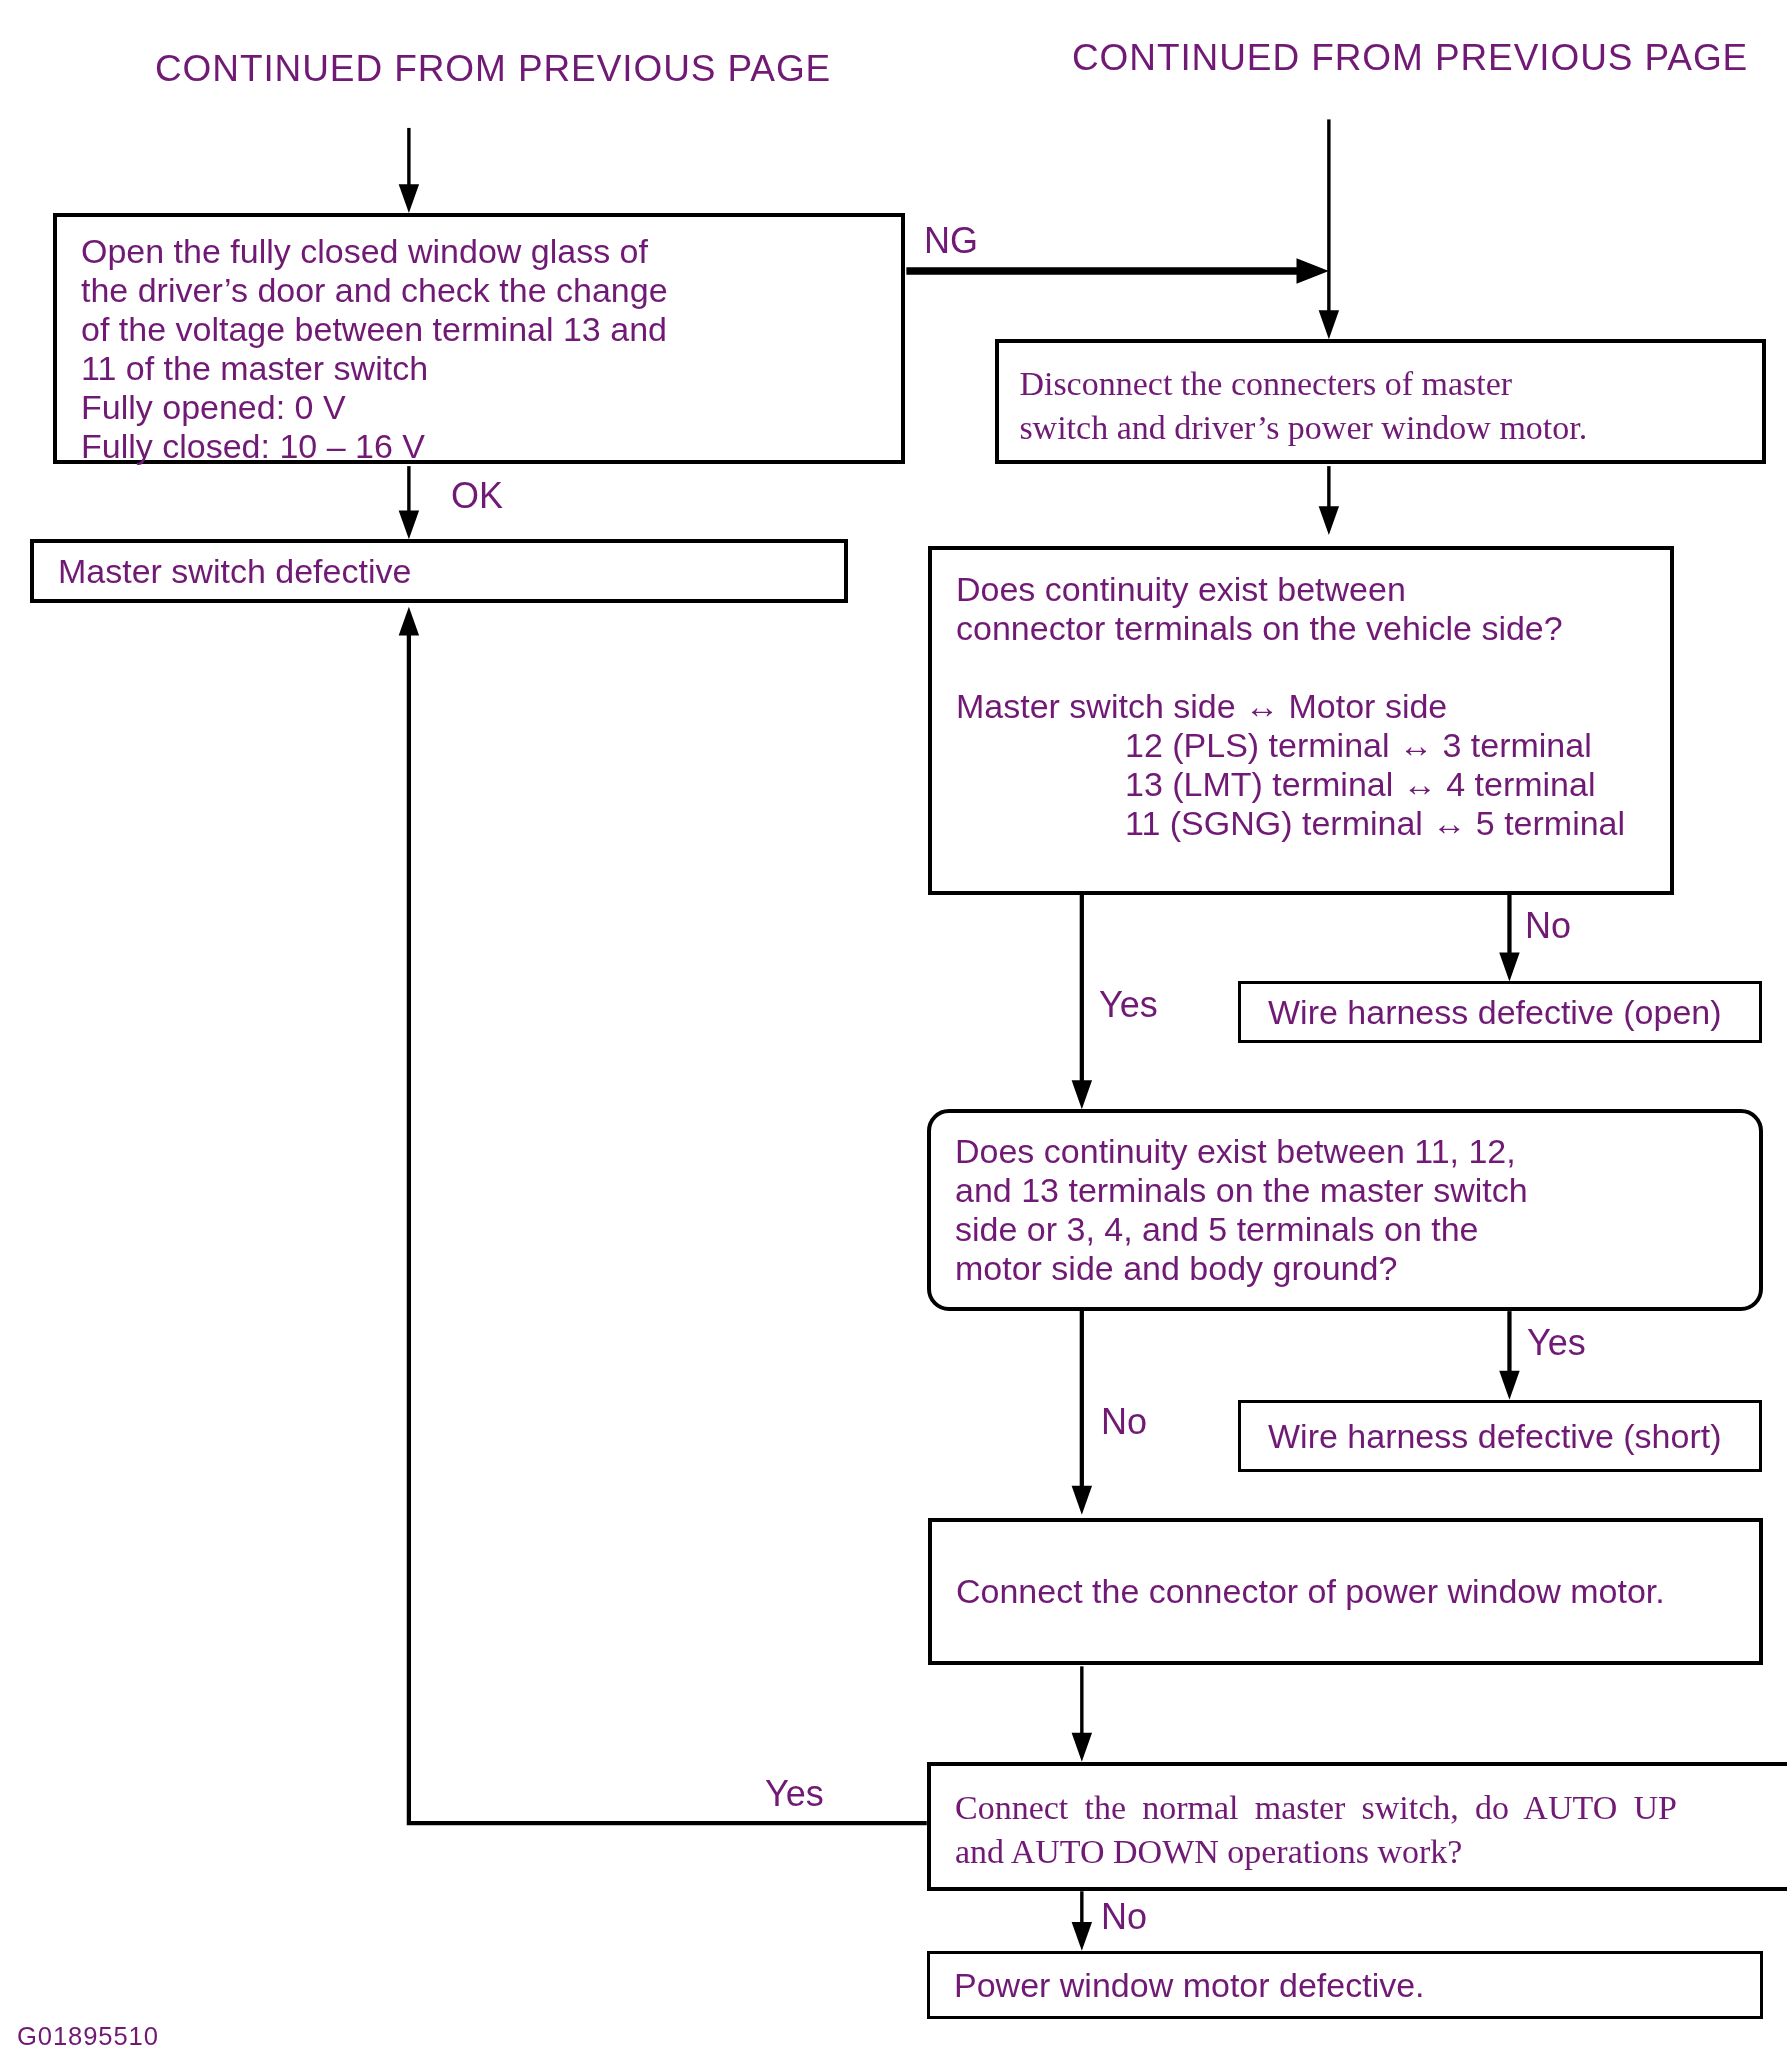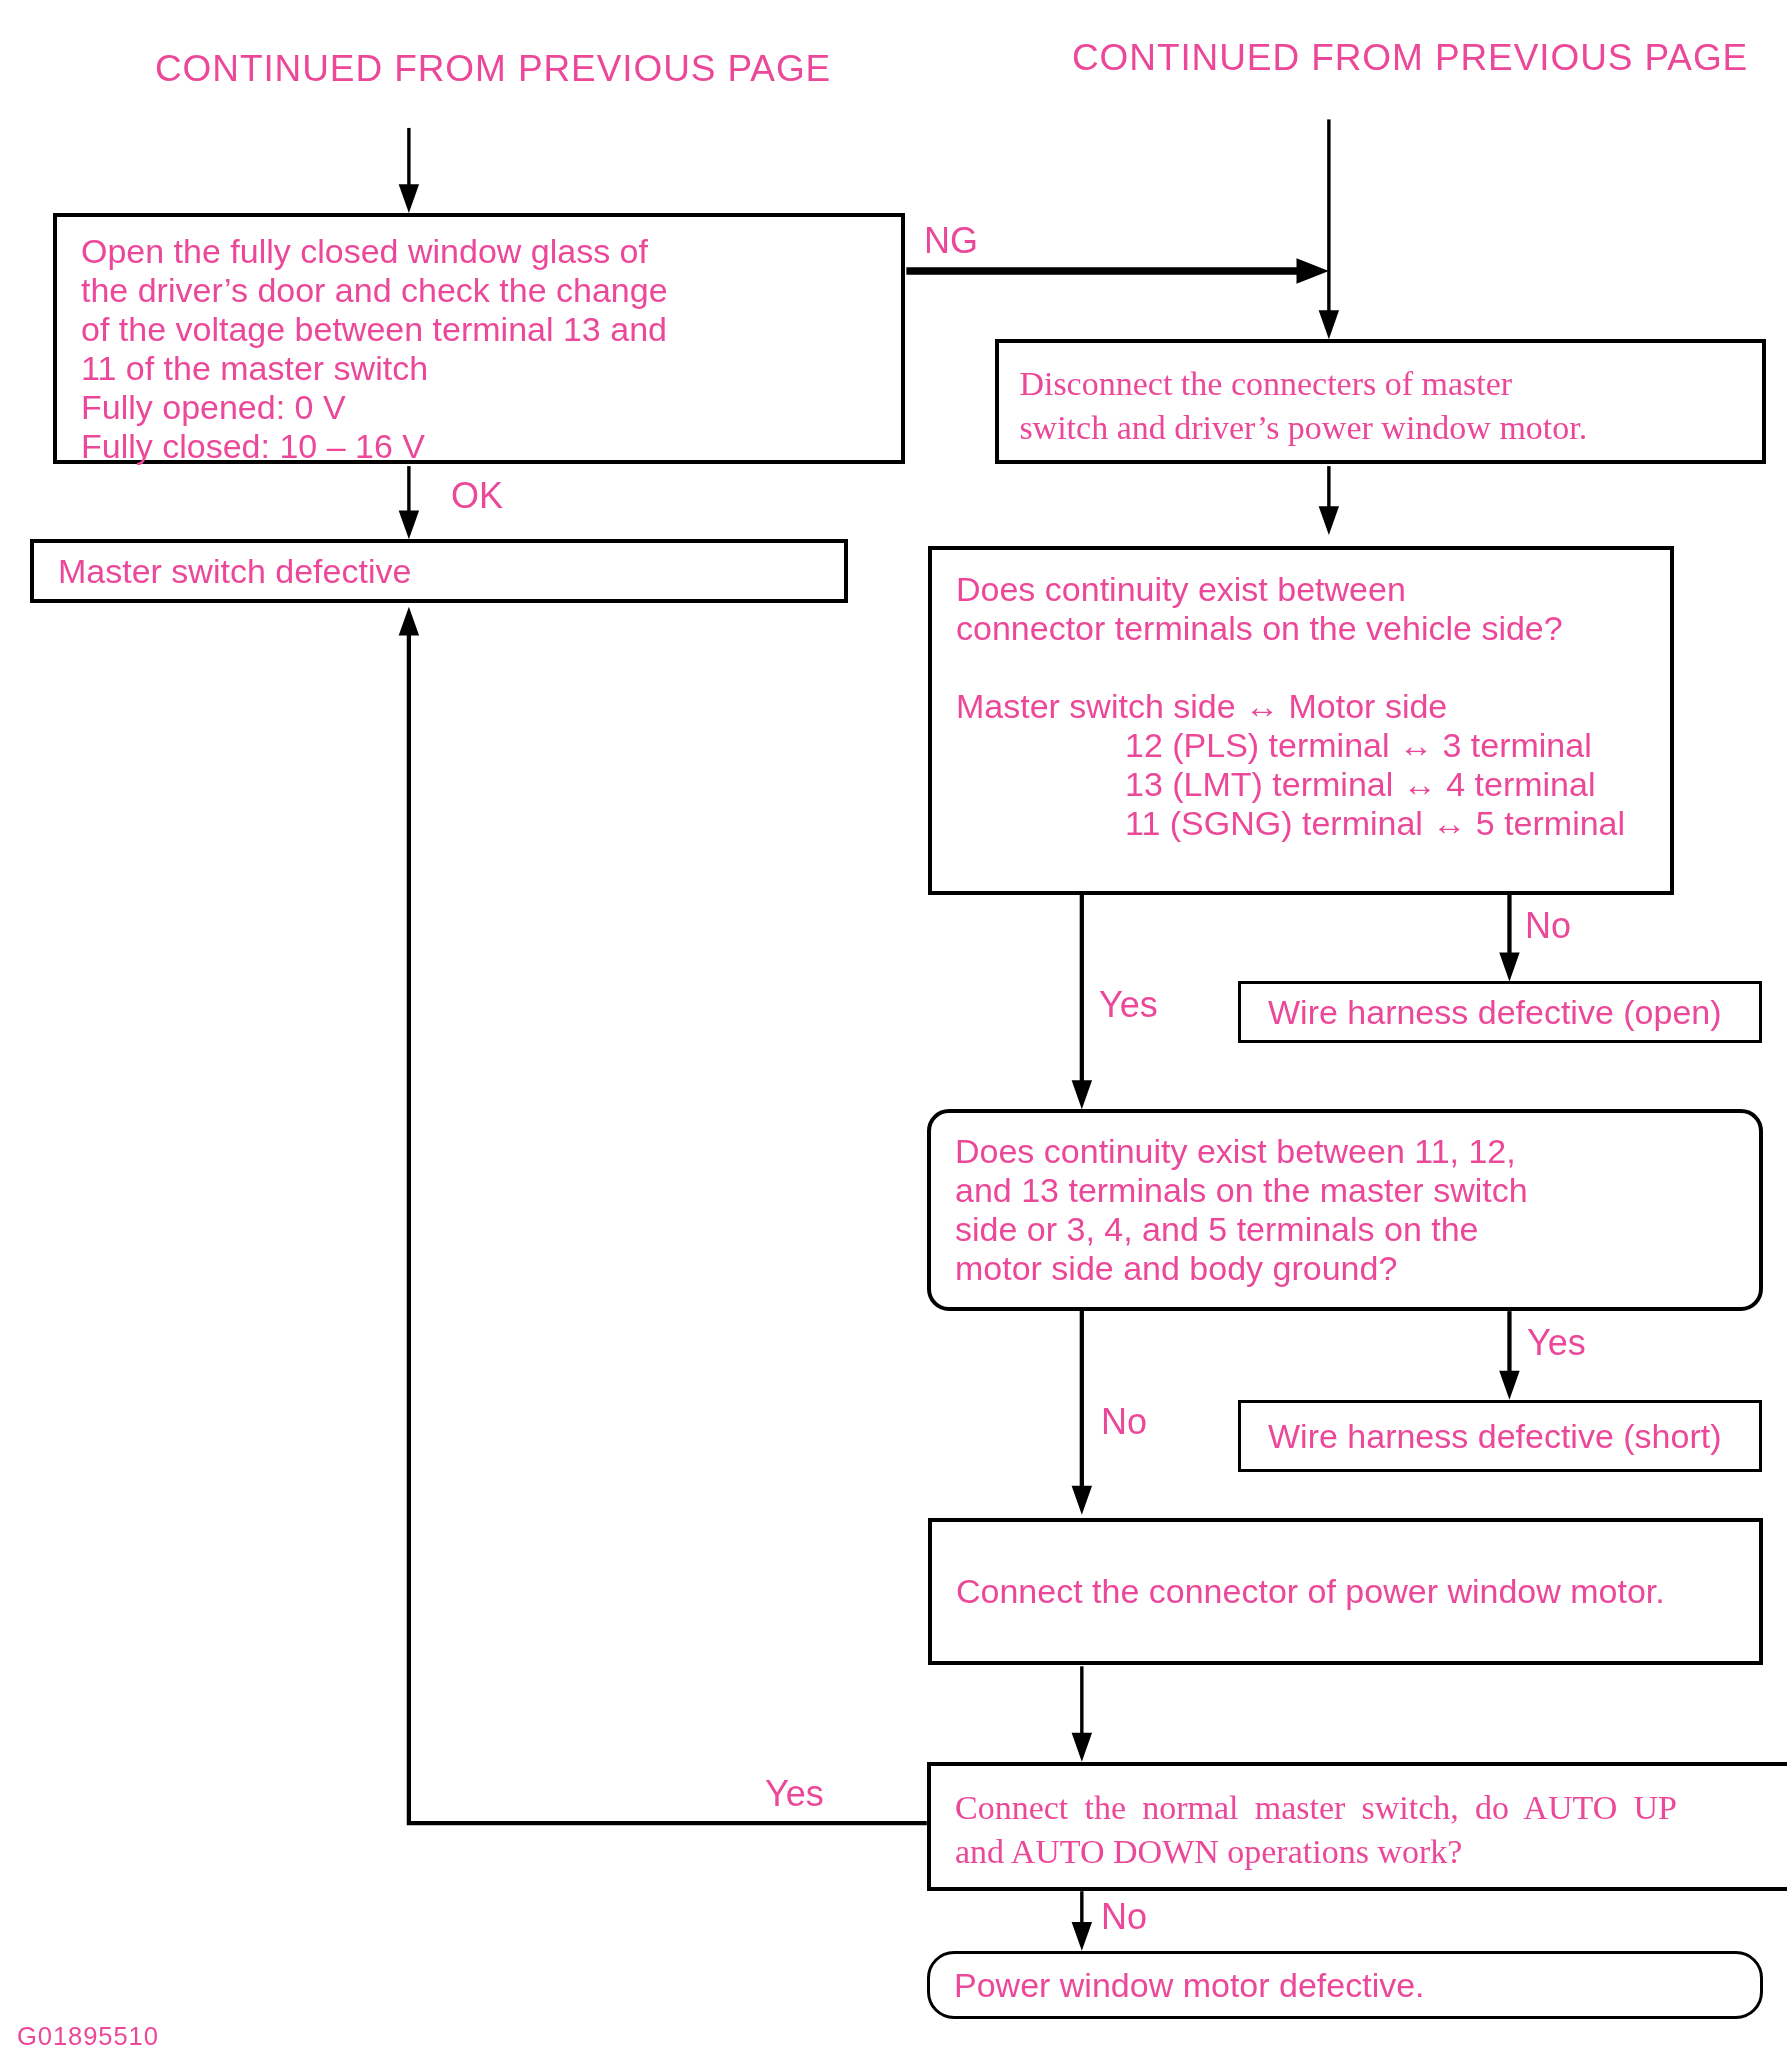--- a/index.html
+++ b/index.html
@@ -1,18 +1,18 @@
 <!DOCTYPE html>
 <html style="font-size:13.6px"><head>
 <meta charset="utf-8">
 <style>
   html,body{margin:0;padding:0;background:#e8e8e8;}
   .stage{
     position:relative;width:1788px;height:2066px;background:#ffffff;
-    font-family:"Liberation Sans", sans-serif;color:#ec4899;overflow:hidden;
+    font-family:"Liberation Sans", sans-serif;color:#701a75;overflow:hidden;
   }
   .connectors{position:absolute;left:0;top:0;width:1788px;height:2066px;}
   .fbox{
     position:absolute;border:4.3px solid #000;background:#fff;box-sizing:border-box;
     font-size:34px;line-height:39px;
   }
   .fbox .pad{padding:15.3px 8.5px 0 24px;}
   .fbox.vcenter{display:flex;flex-direction:column;justify-content:center;}
   .line{white-space:nowrap;min-height:39px;}
   .indent{padding-left:169px;}
@@ -163,20 +163,20 @@
     <div class="line">Connect the connector of power window motor.</div>
   </div>
 
   <div class="fbox lh52" style="left:927px;top:1762px;width:912px;height:129px;">
     <div class="pad" style="padding-top:20.4px;">
       <div class="line wide">Connect the normal master switch, do AUTO UP</div>
       <div class="line">and AUTO DOWN operations work?</div>
     </div>
   </div>
 
-  <div class="fbox vcenter" style="left:927px;top:1951px;width:836px;height:68px;padding-left:24px;border-width:3.4px;border-radius:27px;">
+  <div class="fbox vcenter" style="left:927px;top:1951px;width:836px;height:68px;padding-left:24px;border-width:3.4px;">
     <div class="line">Power window motor defective.</div>
   </div>
 
   <div class="gcode" style="left:17px;top:2022px;">G01895510</div>
 
 </div>
 
 
 </body></html>

